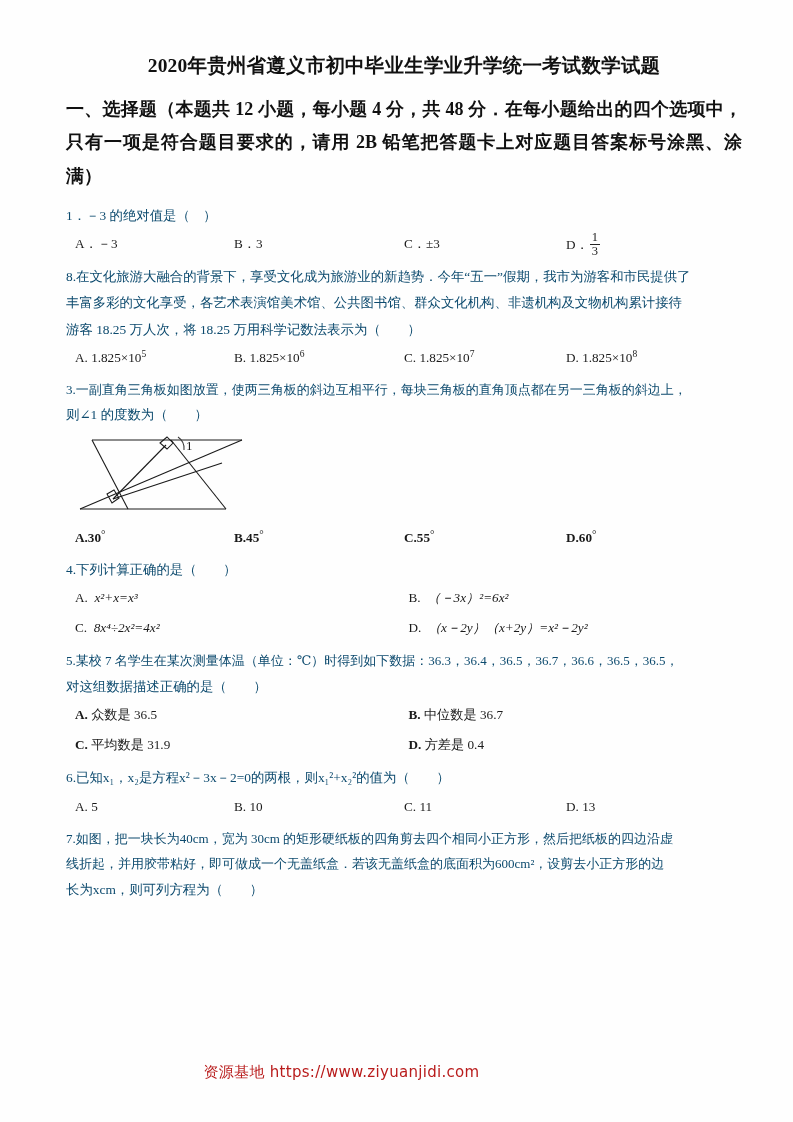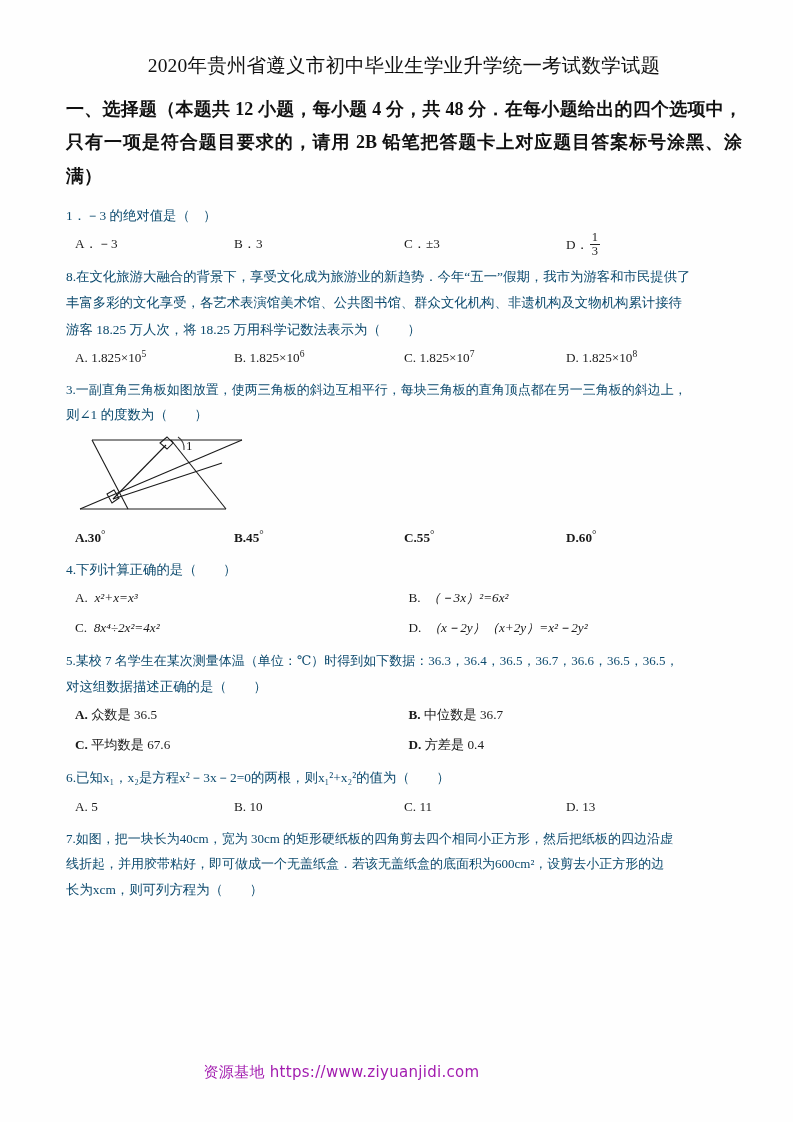--- a/index.html
+++ b/index.html
@@ -26,21 +26,21 @@
     position: absolute;
     left: 66px;
     top: 52px;
     width: 676px;
   }
 
   
   .doc-title {
     text-align: center;
     font-size: 19.5px;
-    font-weight: normal;
+    font-weight: bold;
     letter-spacing: 0.2px;
     margin: 0 0 14px 0;
     color: #111;
   }
 
   
   .section-heading {
     font-size: 18px;
     font-weight: bold;
     line-height: 1.85;
@@ -121,21 +121,21 @@
 
   
   .watermark {
     position: absolute;
     left: 0;
     top: 1063px;
     width: 683px;
     text-align: center;
     font-family: "DejaVu Sans", "Liberation Sans", sans-serif;
     font-size: 15px;
-    color: #a21caf;
+    color: #b91c1c;
     letter-spacing: 0.3px;
     white-space: nowrap;
   }
 </style>
 </head>
 <body>
 
 <div class="page">
   <div class="doc">
 
@@ -253,21 +253,21 @@
       <div class="opts-2">
         <div class="opt">
           <span class="lab-b">A.</span>&nbsp;<span>众数是 36.5</span>
         </div>
         <div class="opt">
           <span class="lab-b">B.</span>&nbsp;<span>中位数是 36.7</span>
         </div>
       </div>
       <div class="opts-2">
         <div class="opt">
-          <span class="lab-b">C.</span>&nbsp;<span>平均数是 67.6</span>
+          <span class="lab-b">C.</span>&nbsp;<span>平均数是 31.9</span>
         </div>
         <div class="opt">
           <span class="lab-b">D.</span>&nbsp;<span>方差是 0.4</span>
         </div>
       </div>
     </div>
 
     <div class="q">
       <div class="q-stem">6.已知x₁，x₂是方程x²－3x－2=0的两根，则x₁²+x₂²的值为（　　）</div>
       <div class="opts-4">

